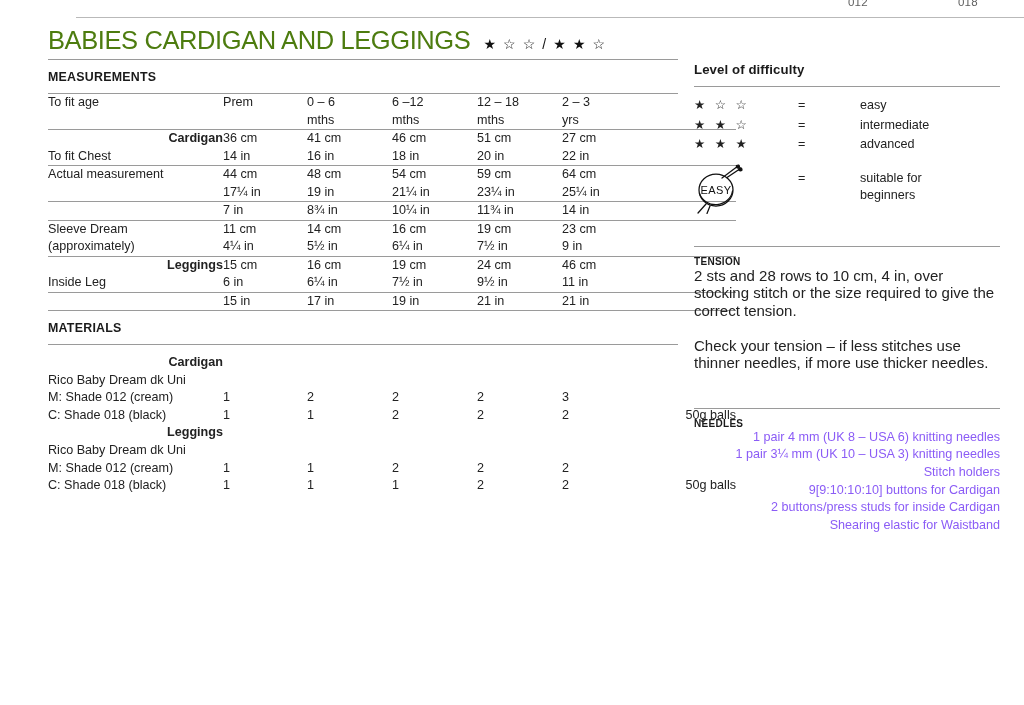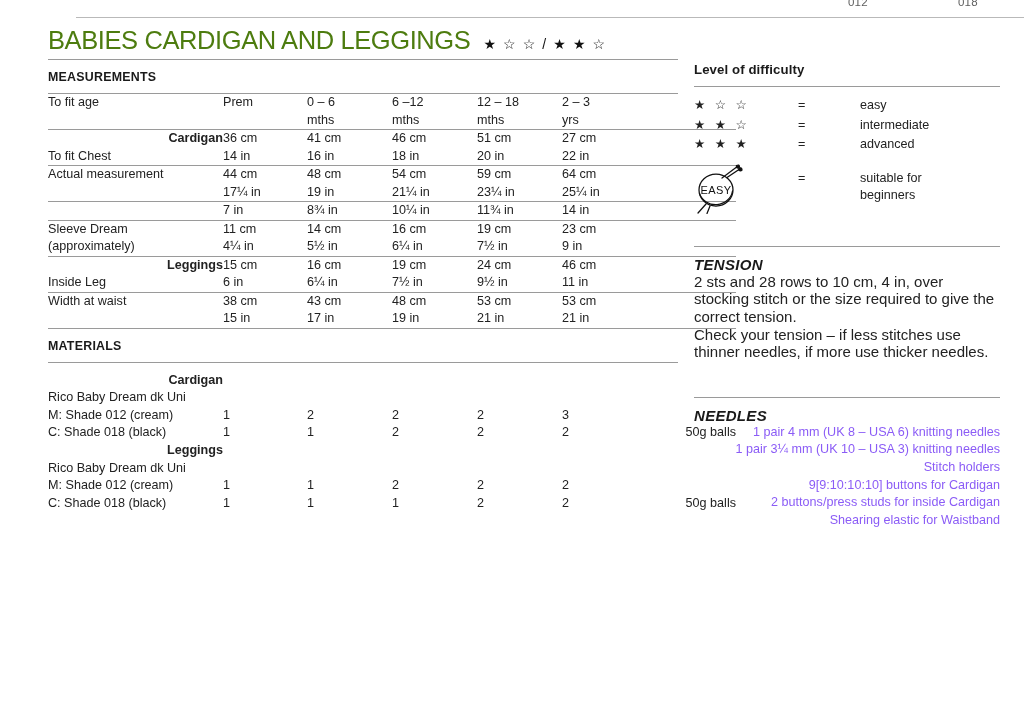--- a/index.html
+++ b/index.html
@@ -68,33 +68,33 @@
   table.mats { width: 100%; border-collapse: collapse; table-layout: fixed; }
   table.mats td { font-size: 12.6px; line-height: 17.6px; padding: 0; vertical-align: top; color: #222; }
   table.mats td.bold { font-weight: bold; }
 
   
   .r-head {
     font-size: 13.2px; font-weight: bold; letter-spacing: .1px;
     padding-bottom: 9px;
   }
   .r-head-sm {
-    font-size: 15px; font-weight: bold; letter-spacing: .3px; font-style: italic;
+    font-size: 10px; font-weight: bold; letter-spacing: .3px;
   }
   .diff-table { width: 100%; border-collapse: collapse; margin-top: 10px; }
   .diff-table td { font-size: 12.6px; line-height: 17.6px; padding: 0 0 2px 0; vertical-align: top; color: #222; }
   .dt-stars { width: 104px; font-size: 13px; letter-spacing: 3px; color: #111; }
   .dt-eq    { width: 62px; }
   .dt-txt   { }
 
   .badge-row td { padding-top: 8px; }
   .badge-cell { width: 104px; }
 
   .para { font-size: 15px; line-height: 17.6px; color: #222; }
-  .para + .para { }
+  .para + .para { margin-top: 17px; }
   .r-block { margin-top: 9px; }
 
   .needles-list { font-size: 12.6px; line-height: 17.6px; color: #8b5cf6; text-align: right; }
 
   svg.easy-badge { display: block; }
 </style>
 </head>
 <body>
 
 <div class="page">
@@ -241,29 +241,20 @@
             <td class="c2">6¼ in</td>
             <td class="c3">7½ in</td>
             <td class="c4">9½ in</td>
             <td class="c5">11 in</td>
             <td class="c6"></td>
           </tr>
           <tr class="sep">
             <td colspan="7">
               <div></div>
             </td>
-          </tr>
-          <tr class="grp-top">
-            <td class="lbl">Width at waist</td>
-            <td class="c1">38 cm</td>
-            <td class="c2">43 cm</td>
-            <td class="c3">48 cm</td>
-            <td class="c4">53 cm</td>
-            <td class="c5">53 cm</td>
-            <td class="c6"></td>
           </tr>
           <tr class="grp-bot">
             <td class="lbl"></td>
             <td class="c1">15 in</td>
             <td class="c2">17 in</td>
             <td class="c3">19 in</td>
             <td class="c4">21 in</td>
             <td class="c5">21 in</td>
             <td class="c6"></td>
           </tr>

